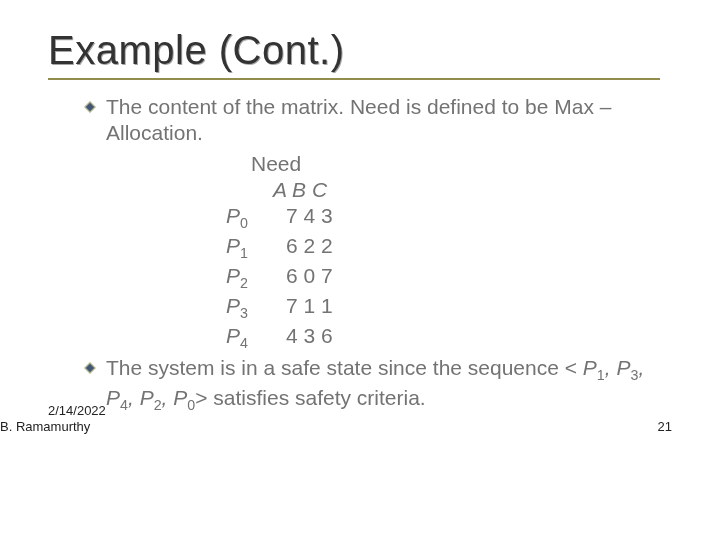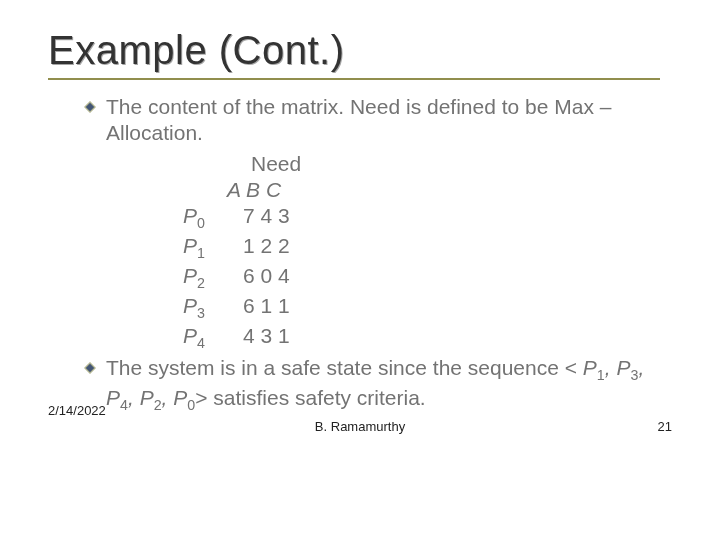--- a/index.html
+++ b/index.html
@@ -57,30 +57,31 @@
     padding-left: 135px;
     margin: 2px 0 2px 0;
   }
   .need-header {
     font-size: 21px;
     margin-left: 68px;
   }
   .need-cols {
     font-style: italic;
     font-size: 21px;
-    margin-left: 44px;
+    margin-left: 90px;
     white-space: pre;
   }
   .need-row {
     font-size: 21px;
   }
   .proc {
     display: inline-block;
     font-style: italic;
     width: 60px;
+    margin-left: 43px;
   }
   .proc sub {
     font-size: 0.68em;
     font-style: normal;
   }
   .vals {
     white-space: pre;
     margin-left: 0;
   }
   .seq {
@@ -101,21 +102,20 @@
   }
   .footer-left {
     position: absolute;
     left: 48px;
     bottom: 16px;
   }
   .footer-center {
     position: absolute;
     left: 0;
     right: 0;
-    text-align: center;
     bottom: 0;
   }
   .footer-right {
     position: absolute;
     right: 48px;
     bottom: 0;
   }
 </style>
 </head>
 <body>
@@ -136,30 +136,30 @@
       <span>The content of the matrix. Need is defined to be Max – Allocation.</span>
     </div>
 
     <div class="need-block">
       <div class="need-header">Need</div>
       <div class="need-cols">A B C</div>
       <div class="need-row">
         <span class="proc"><span>P</span><sub>0</sub></span><span class="vals">7 4 3</span>
       </div>
       <div class="need-row">
-        <span class="proc"><span>P</span><sub>1</sub></span><span class="vals">1 2 2</span>
+        <span class="proc"><span>P</span><sub>1</sub></span><span class="vals">6 2 2</span>
       </div>
       <div class="need-row">
-        <span class="proc"><span>P</span><sub>2</sub></span><span class="vals">6 0 4</span>
+        <span class="proc"><span>P</span><sub>2</sub></span><span class="vals">6 0 7</span>
       </div>
       <div class="need-row">
-        <span class="proc"><span>P</span><sub>3</sub></span><span class="vals">6 1 1</span>
+        <span class="proc"><span>P</span><sub>3</sub></span><span class="vals">7 1 1</span>
       </div>
       <div class="need-row">
-        <span class="proc"><span>P</span><sub>4</sub></span><span class="vals">4 3 1</span>
+        <span class="proc"><span>P</span><sub>4</sub></span><span class="vals">4 3 6</span>
       </div>
     </div>
 
     <div class="item">
       <span class="bullet">
         <svg width="12" height="12" viewBox="0 0 12 12">
           <rect x="2.4" y="2.4" width="7.2" height="7.2" transform="rotate(45 6 6)" fill="#435675" stroke="#b0b38f" stroke-width="1.3"></rect>
         </svg>
       </span>
       <span>The system is in a safe state since the sequence &lt; </span><span class="seq"><span>P</span><sub>1</sub>, <span>P</span><sub>3</sub>, <span>P</span><sub>4</sub>, <span>P</span><sub>2</sub>, <span>P</span><sub>0</sub></span><span>&gt; satisfies safety criteria.</span>

